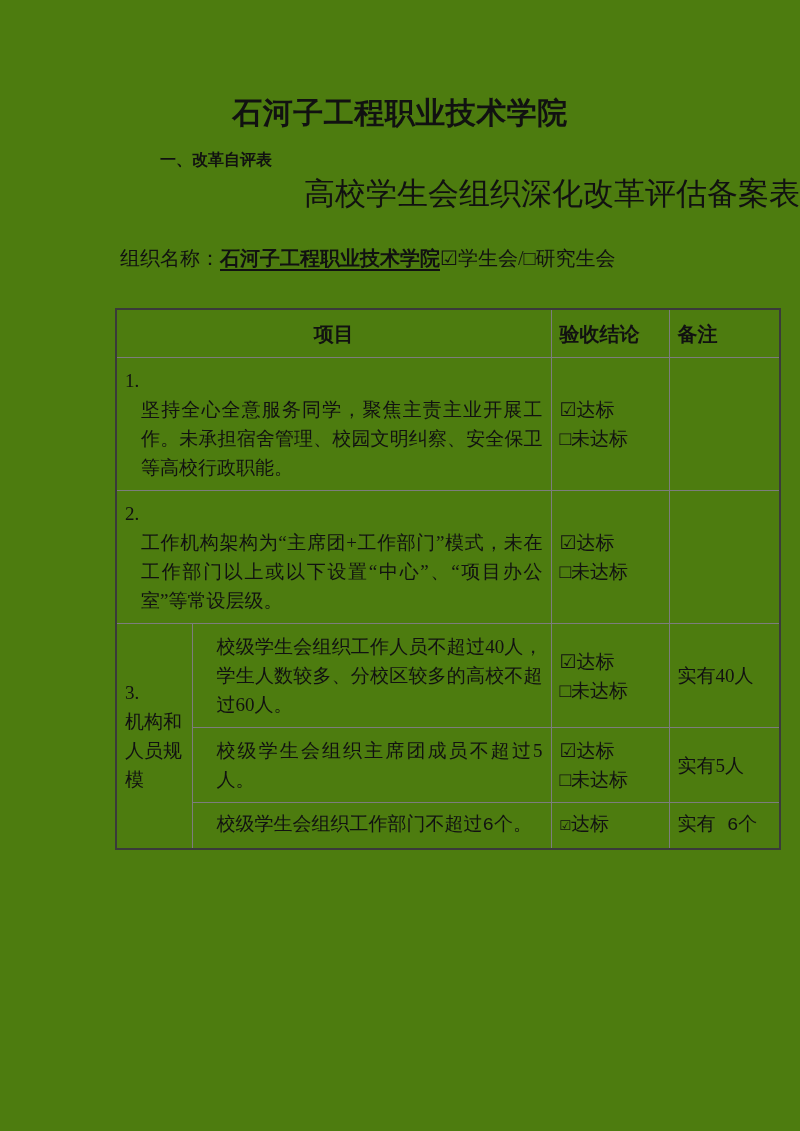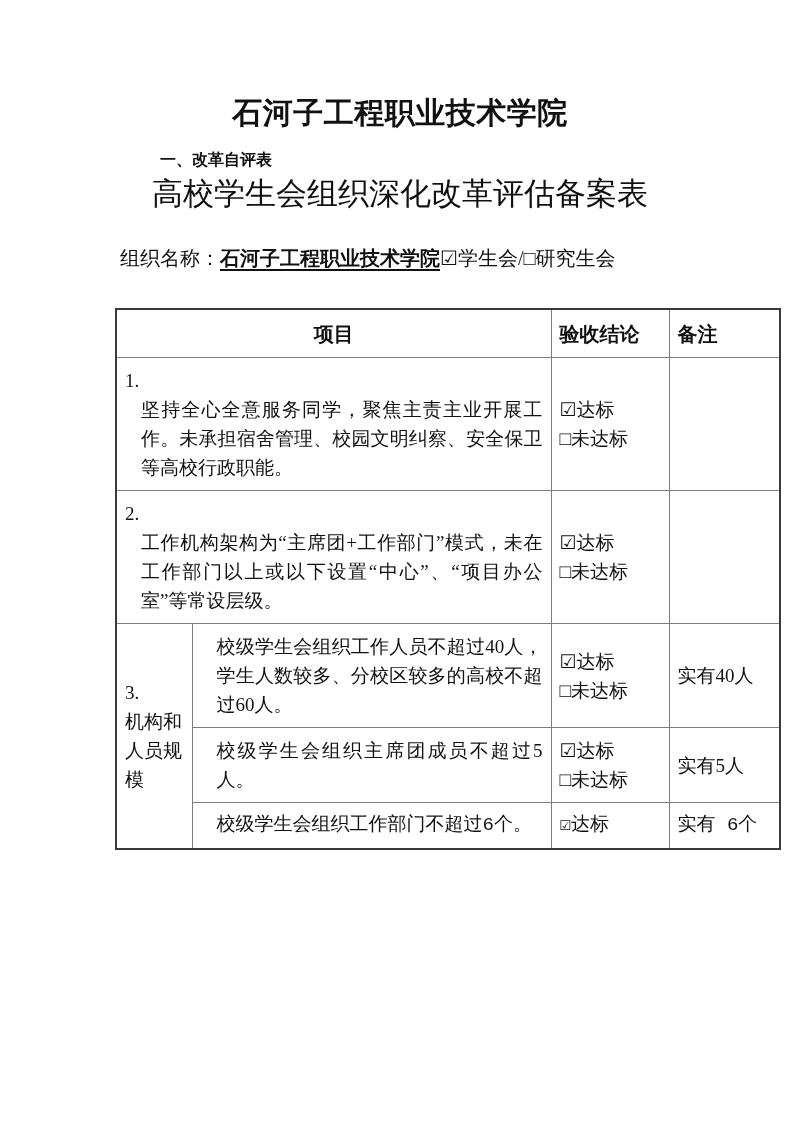--- a/index.html
+++ b/index.html
@@ -1,20 +1,20 @@
 <!DOCTYPE html>
 <html><head>
 <meta charset="utf-8">
 <style>
   html,body{margin:0;padding:0;background:#e8e8e8;}
   .page{
     position:relative;
     width:800px;height:1131px;
     margin:0 auto;
-    background:#ffffff;
+    background:#4d7c0f;
     overflow:hidden;
     font-family:"Liberation Serif","DejaVu Serif",serif;
     color:#111111;
   }
   .doc-title{
     padding-top:94px;
     text-align:center;
     font-size:30px;
     font-weight:bold;
     line-height:38px;
@@ -35,21 +35,21 @@
   }
   .section-heading{
     margin:17px 0 0 160px;
     font-family:"Liberation Sans","DejaVu Sans",sans-serif;
     font-size:16px;
     font-weight:bold;
     line-height:22px;
   }
   .form-title{
     margin-top:3px;
-    text-align:center;
+    text-align:right;
     font-family:"Liberation Sans","DejaVu Sans",sans-serif;
     font-size:31px;
     font-weight:500;
     line-height:40px;
   }
   .org-line{
     margin:31px 0 0 120px;
     font-size:20px;
     line-height:26px;
   }

